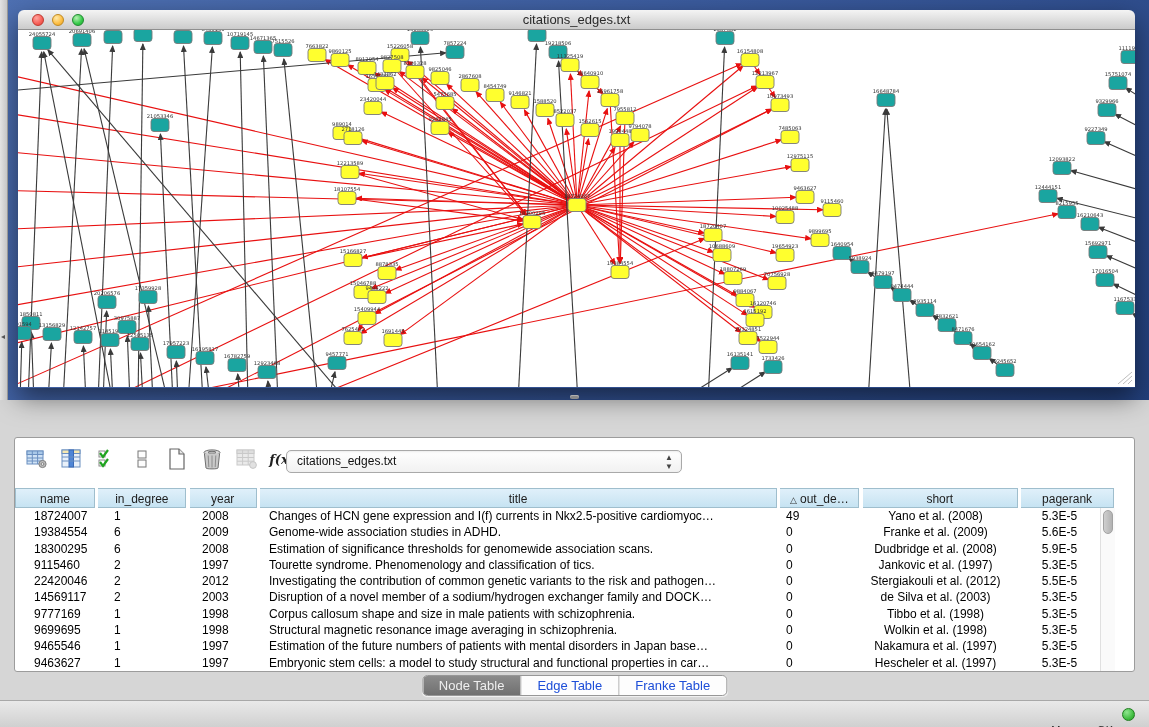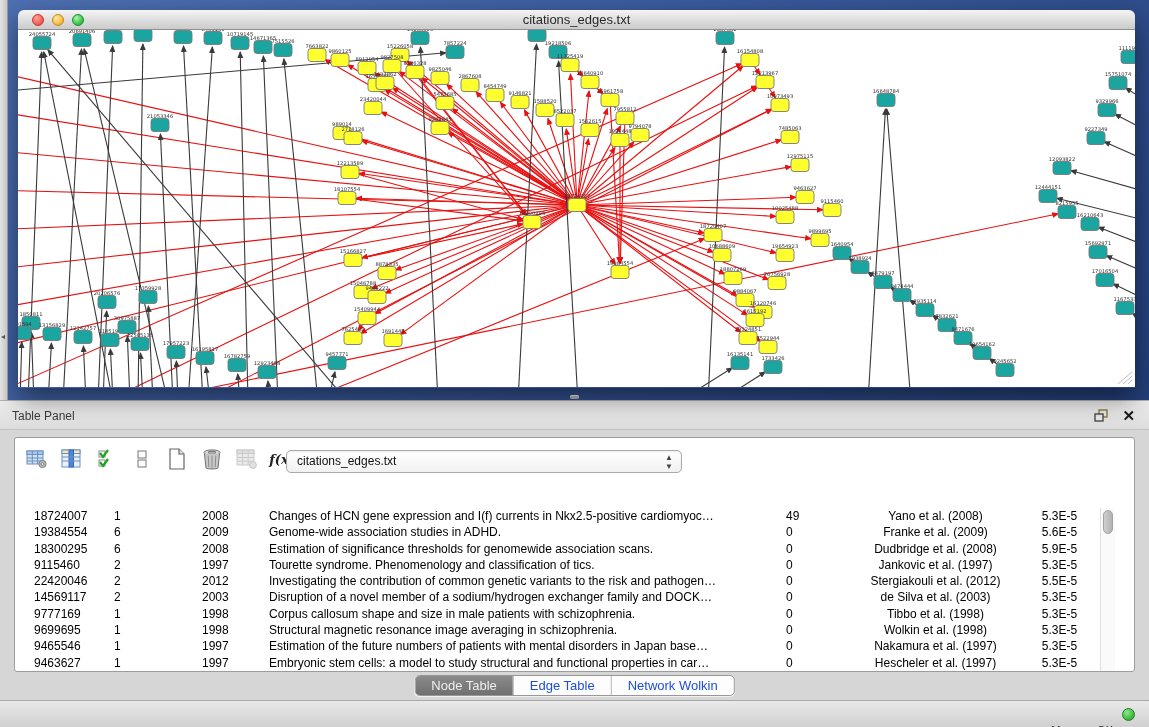--- a/index.html
+++ b/index.html
@@ -468,28 +468,20 @@
       <svg class="resize-grip" viewBox="0 0 16 14">
         <line x1="2" y1="14" x2="16" y2="2" stroke="#888" stroke-width="1"></line>
         <line x1="7" y1="14" x2="16" y2="6" stroke="#888" stroke-width="1"></line>
         <line x1="12" y1="14" x2="16" y2="10" stroke="#888" stroke-width="1"></line>
       </svg>
     </div>
   </div>
 
   <div class="splitter-dimple"></div>
 
-  <div class="panel-header">
-    <span class="panel-title">Table Panel</span>
-    <svg class="float-icon" viewBox="0 0 15 14">
-      <rect x="5" y="1" width="8" height="7" fill="none" stroke="#8e7a3a" stroke-width="1.4"></rect>
-      <rect x="1" y="5" width="8" height="7" fill="#e8e8e8" stroke="#4a4a4a" stroke-width="1.4"></rect>
-    </svg>
-    <span class="close-icon">✕</span>
-  </div>
 
   <div class="table-container">
     <div class="toolbar">
       <span class="tool-btn">
         <svg class="mini" width="22" height="20" viewBox="0 0 22 20">
           <rect x="1" y="2" width="16" height="13" fill="#cfe2f5" stroke="#6a8fc0"></rect>
           <rect x="1" y="2" width="16" height="3.5" fill="#a9c8e8" stroke="#6a8fc0"></rect>
           <line x1="6.3" y1="2" x2="6.3" y2="15" stroke="#6a8fc0"></line>
             <line x1="11.6" y1="2" x2="11.6" y2="15" stroke="#6a8fc0"></line>
           <line x1="1" y1="9" x2="17" y2="9" stroke="#6a8fc0"></line>
@@ -548,20 +540,29 @@
           <circle cx="17" cy="16" r="3.4" fill="#bdbdbd" stroke="#808080"></circle>
         </svg>
       </span>
       <span class="tool-btn fx">f(x)</span>
     </div>
     <div class="dropdown">
       <span>citations_edges.txt</span>
       <span class="dd-arrows">▲<br>▼</span>
     </div>
 
+    <div class="thead">
+      <span class="hcell" style="width: 80px;"><span>name</span></span>
+      <span class="hcell" style="width: 88px;"><span>in_degree</span></span>
+      <span class="hcell" style="width: 67px;"><span>year</span></span>
+      <span class="hcell" style="width: 517px;"><span>title</span></span>
+      <span class="hcell" style="width: 79px;"><span class="sort-glyph">△</span><span>out_de…</span></span>
+      <span class="hcell" style="width: 155px;"><span>short</span></span>
+      <span class="hcell" style="width: 93px;"><span>pagerank</span></span>
+    </div>
 
     <div class="tbody">
         <div class="trow"><span class="tcell" style="width: 80px; text-align: left; padding-left: 7px;">18724007</span><span class="tcell" style="width: 88px; text-align: left; padding-left: 7px;">1</span><span class="tcell" style="width: 67px; text-align: left; padding-left: 7px;">2008</span><span class="tcell" style="width: 517px; text-align: left; padding-left: 7px;">Changes of HCN gene expression and I(f) currents in Nkx2.5-positive cardiomyoc…</span><span class="tcell" style="width: 79px; text-align: left; padding-left: 7px;">49</span><span class="tcell" style="width: 155px; text-align: center;">Yano et al. (2008)</span><span class="tcell" style="width: 93px; text-align: center;">5.3E-5</span></div>
         <div class="trow"><span class="tcell" style="width: 80px; text-align: left; padding-left: 7px;">19384554</span><span class="tcell" style="width: 88px; text-align: left; padding-left: 7px;">6</span><span class="tcell" style="width: 67px; text-align: left; padding-left: 7px;">2009</span><span class="tcell" style="width: 517px; text-align: left; padding-left: 7px;">Genome-wide association studies in ADHD.</span><span class="tcell" style="width: 79px; text-align: left; padding-left: 7px;">0</span><span class="tcell" style="width: 155px; text-align: center;">Franke et al. (2009)</span><span class="tcell" style="width: 93px; text-align: center;">5.6E-5</span></div>
         <div class="trow"><span class="tcell" style="width: 80px; text-align: left; padding-left: 7px;">18300295</span><span class="tcell" style="width: 88px; text-align: left; padding-left: 7px;">6</span><span class="tcell" style="width: 67px; text-align: left; padding-left: 7px;">2008</span><span class="tcell" style="width: 517px; text-align: left; padding-left: 7px;">Estimation of significance thresholds for genomewide association scans.</span><span class="tcell" style="width: 79px; text-align: left; padding-left: 7px;">0</span><span class="tcell" style="width: 155px; text-align: center;">Dudbridge et al. (2008)</span><span class="tcell" style="width: 93px; text-align: center;">5.9E-5</span></div>
         <div class="trow"><span class="tcell" style="width: 80px; text-align: left; padding-left: 7px;">9115460</span><span class="tcell" style="width: 88px; text-align: left; padding-left: 7px;">2</span><span class="tcell" style="width: 67px; text-align: left; padding-left: 7px;">1997</span><span class="tcell" style="width: 517px; text-align: left; padding-left: 7px;">Tourette syndrome. Phenomenology and classification of tics.</span><span class="tcell" style="width: 79px; text-align: left; padding-left: 7px;">0</span><span class="tcell" style="width: 155px; text-align: center;">Jankovic et al. (1997)</span><span class="tcell" style="width: 93px; text-align: center;">5.3E-5</span></div>
         <div class="trow"><span class="tcell" style="width: 80px; text-align: left; padding-left: 7px;">22420046</span><span class="tcell" style="width: 88px; text-align: left; padding-left: 7px;">2</span><span class="tcell" style="width: 67px; text-align: left; padding-left: 7px;">2012</span><span class="tcell" style="width: 517px; text-align: left; padding-left: 7px;">Investigating the contribution of common genetic variants to the risk and pathogen…</span><span class="tcell" style="width: 79px; text-align: left; padding-left: 7px;">0</span><span class="tcell" style="width: 155px; text-align: center;">Stergiakouli et al. (2012)</span><span class="tcell" style="width: 93px; text-align: center;">5.5E-5</span></div>
         <div class="trow"><span class="tcell" style="width: 80px; text-align: left; padding-left: 7px;">14569117</span><span class="tcell" style="width: 88px; text-align: left; padding-left: 7px;">2</span><span class="tcell" style="width: 67px; text-align: left; padding-left: 7px;">2003</span><span class="tcell" style="width: 517px; text-align: left; padding-left: 7px;">Disruption of a novel member of a sodium/hydrogen exchanger family and DOCK…</span><span class="tcell" style="width: 79px; text-align: left; padding-left: 7px;">0</span><span class="tcell" style="width: 155px; text-align: center;">de Silva et al. (2003)</span><span class="tcell" style="width: 93px; text-align: center;">5.3E-5</span></div>
         <div class="trow"><span class="tcell" style="width: 80px; text-align: left; padding-left: 7px;">9777169</span><span class="tcell" style="width: 88px; text-align: left; padding-left: 7px;">1</span><span class="tcell" style="width: 67px; text-align: left; padding-left: 7px;">1998</span><span class="tcell" style="width: 517px; text-align: left; padding-left: 7px;">Corpus callosum shape and size in male patients with schizophrenia.</span><span class="tcell" style="width: 79px; text-align: left; padding-left: 7px;">0</span><span class="tcell" style="width: 155px; text-align: center;">Tibbo et al. (1998)</span><span class="tcell" style="width: 93px; text-align: center;">5.3E-5</span></div>
         <div class="trow"><span class="tcell" style="width: 80px; text-align: left; padding-left: 7px;">9699695</span><span class="tcell" style="width: 88px; text-align: left; padding-left: 7px;">1</span><span class="tcell" style="width: 67px; text-align: left; padding-left: 7px;">1998</span><span class="tcell" style="width: 517px; text-align: left; padding-left: 7px;">Structural magnetic resonance image averaging in schizophrenia.</span><span class="tcell" style="width: 79px; text-align: left; padding-left: 7px;">0</span><span class="tcell" style="width: 155px; text-align: center;">Wolkin et al. (1998)</span><span class="tcell" style="width: 93px; text-align: center;">5.3E-5</span></div>
@@ -570,20 +571,20 @@
       </div>
 
     <div class="vscroll">
       <div class="vthumb"></div>
     </div>
   </div>
 
   <div class="tabs">
     <span class="tab selected">Node Table</span>
     <span class="tab">Edge Table</span>
-    <span class="tab">Network Wolkin</span>
+    <span class="tab">Franke Table</span>
   </div>
 
   <div class="status-bar">
     <span class="memory">Memory: OK</span>
     <span class="mem-dot"></span>
   </div>
 </div>
 
 </body></html>

